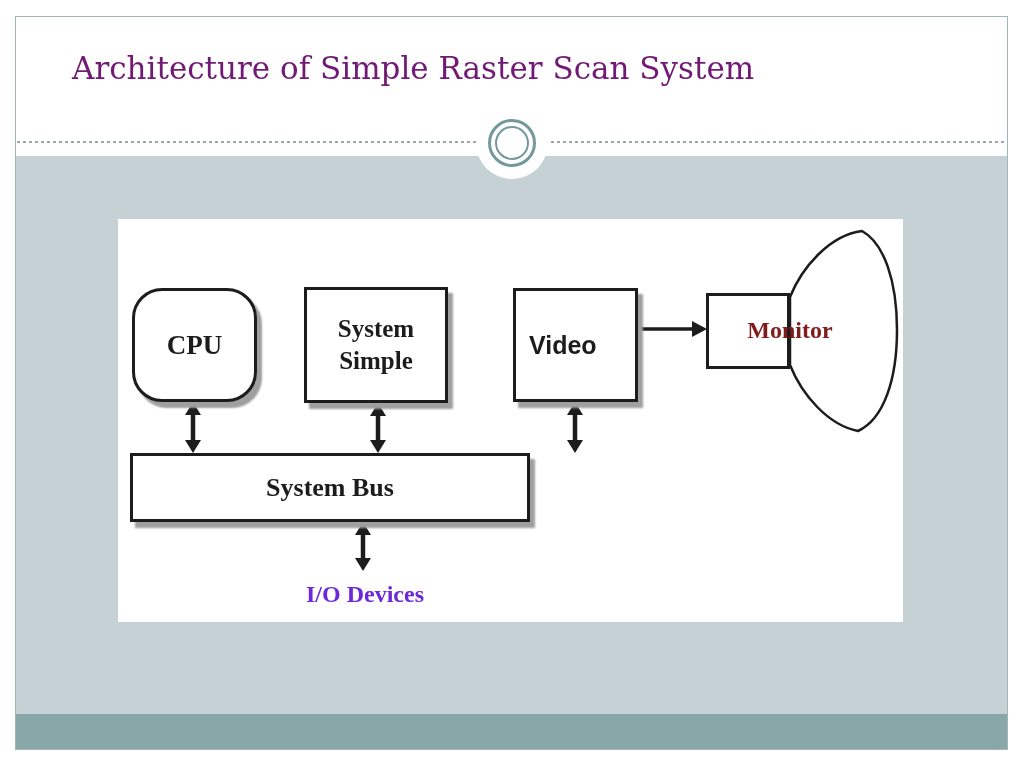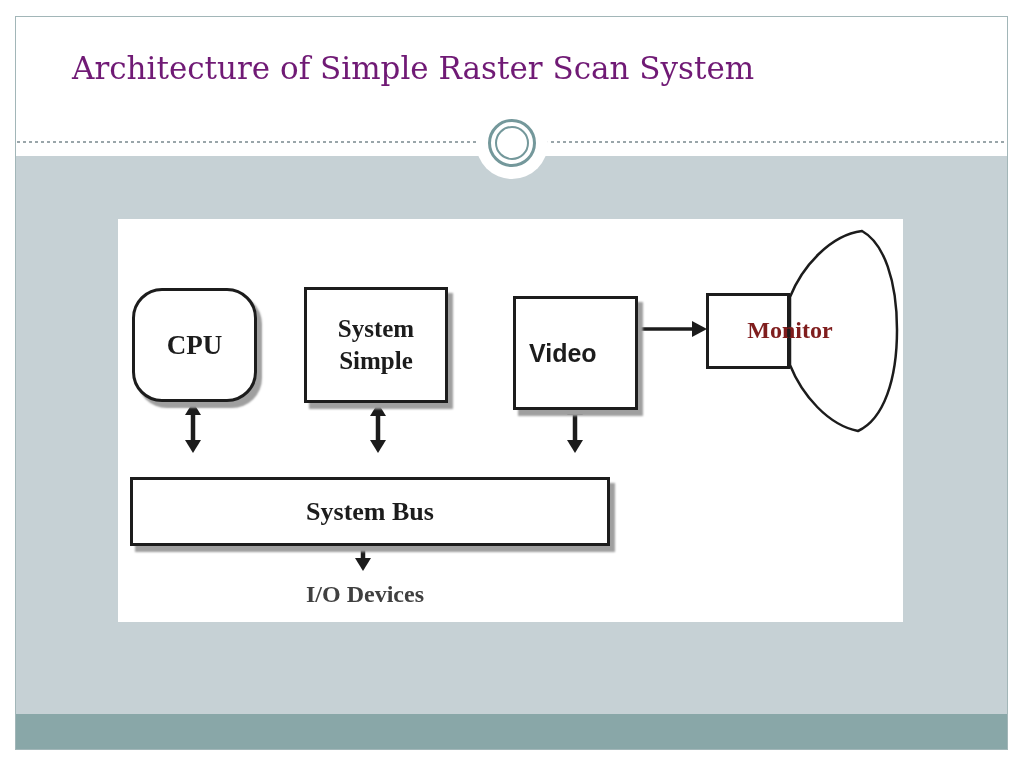--- a/index.html
+++ b/index.html
@@ -26,28 +26,28 @@
               border:2px solid #74989b;background:#ffffff;}
 
   
   .panel{left:118px;top:219px;width:785px;height:403px;background:#ffffff;}
   .dsvg{left:118px;top:219px;width:785px;height:403px;}
   .dbox{background:#ffffff;border:3px solid #1c1c1c;box-shadow:5px 6px 2px #9f9f9f;
         display:flex;flex-direction:column;align-items:center;justify-content:center;
         color:#1c1c1c;font-weight:bold;line-height:1.28;}
   .box-cpu{left:132px;top:288px;width:125px;height:114px;font-size:27px;border-radius:30px;}
   .box-mem{left:304px;top:287px;width:144px;height:116px;font-size:25px;}
-  .box-video{left:513px;top:296px;width:125px;height:114px;align-items:flex-start;
+  .box-video{left:513px;top:288px;width:125px;height:114px;align-items:flex-start;
              padding-left:13px;font-family:"Liberation Sans", sans-serif;
              font-weight:600;font-size:25px;line-height:1.45;}
   .box-monitor{left:706px;top:293px;width:84px;height:76px;box-shadow:none;}
-  .box-bus{left:130px;top:453px;width:480px;height:69px;font-size:26px;margin-top:24px;}
+  .box-bus{left:130px;top:453px;width:400px;height:69px;font-size:26px;}
   .monitor-label{left:710px;top:317px;width:160px;text-align:center;color:#7f1d1d;
                  font-size:24px;font-weight:bold;white-space:nowrap;}
-  .io-label{left:265px;top:581px;width:200px;text-align:center;color:#404040;
+  .io-label{left:265px;top:581px;width:200px;text-align:center;color:#6d28d9;
             font-size:24px;font-weight:bold;}
 </style>
 </head>
 <body>
 
 <div class="abs body-gray"></div>
 <div class="abs footer-band"></div>
 <div class="abs rule"></div>
 <div class="abs halo"></div>
 <div class="abs ring-outer"></div>

